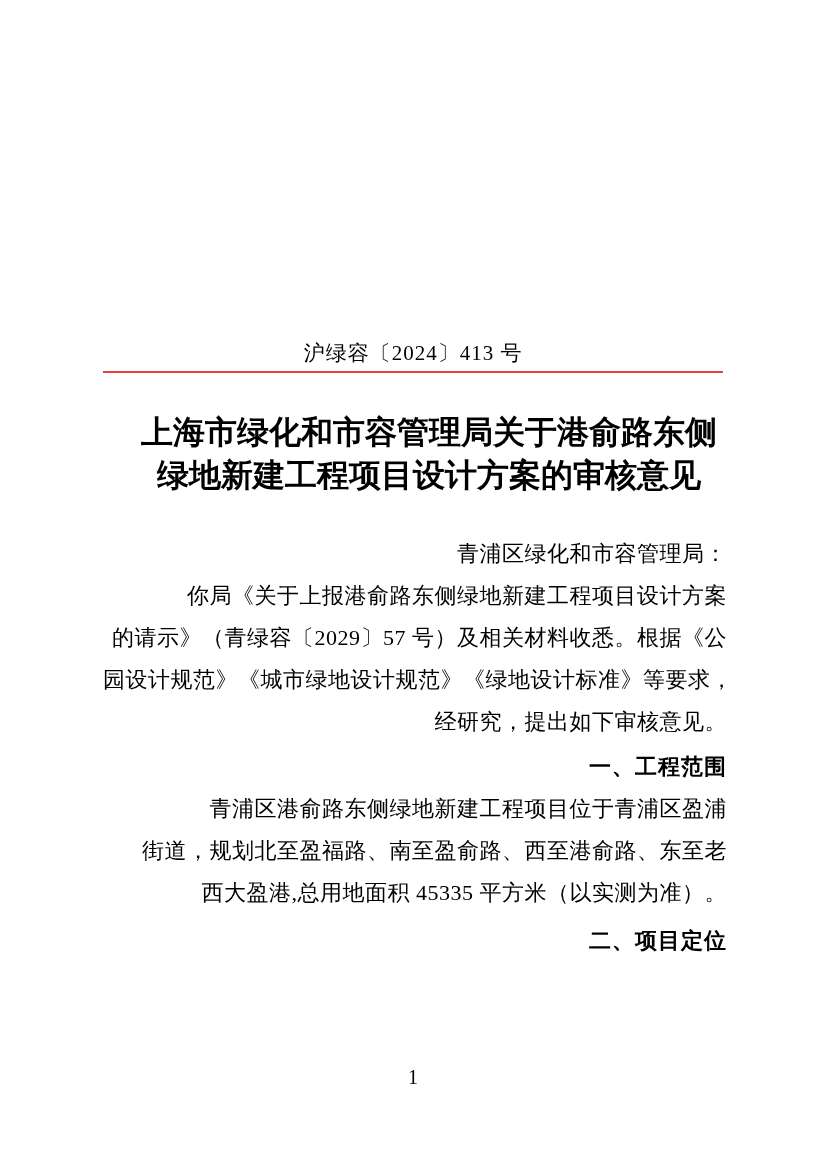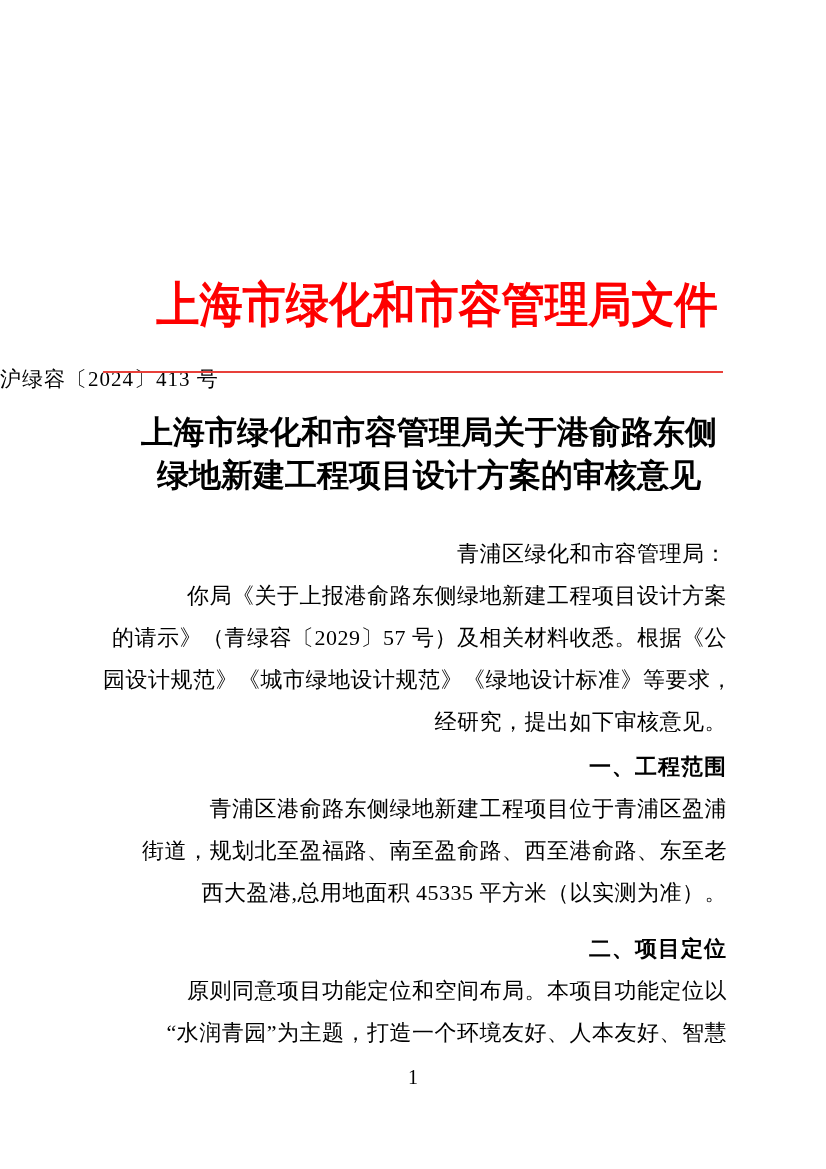--- a/index.html
+++ b/index.html
@@ -33,25 +33,25 @@
   .red-header .stretch {
     display: inline-block;
     transform: scaleX(0.9);
     transform-origin: center;
   }
   .doc-number {
     position: absolute;
     top: 340px;
     left: 0;
     width: 100%;
+    text-align: center;
     font-size: 21px;
     line-height: 1.3;
     letter-spacing: 1px;
     white-space: pre;
-    margin-top: 26px;
   }
   .red-rule {
     position: absolute;
     top: 371px;
     left: 103px;
     width: 620px;
     height: 2px;
     background: var(--rule-red, #e8403a);
   }
   .doc-title {
@@ -86,57 +86,52 @@
   .para {
     text-indent: 2em;
   }
   .section-heading {
     text-indent: 2em;
     font-weight: bold;
     font-family: Liberation Sans, sans-serif;
     letter-spacing: 1px;
   }
   .section-heading.first { margin-top: 3px; }
-  .section-heading.second { margin-top: 14px; }
+  .section-heading.second { margin-top: 6px; }
   .page-number {
     position: absolute;
     top: 1064px;
     left: 0;
     width: 100%;
     text-align: center;
     font-size: 20px;
     line-height: 1.3;
   }
 </style>
 </head>
 <body>
 
 <div class="page">
 
-  <div class="red-header">
-    <span class="stretch">上海市绿化和市容管理局文件</span>
-  </div>
 
   <div class="doc-number">沪绿容〔2024〕413 号</div>
 
   <div class="red-rule"></div>
 
   <div class="doc-title">上海市绿化和市容管理局关于港俞路东侧
 绿地新建工程项目设计方案的审核意见</div>
 
   <div class="body-text">
     <div class="salutation">青浦区绿化和市容管理局：</div>
     <div class="para">你局《关于上报港俞路东侧绿地新建工程项目设计方案
 的请示》（青绿容〔2029〕57 号）及相关材料收悉。根据《公
 园设计规范》《城市绿地设计规范》《绿地设计标准》等要求，
 经研究，提出如下审核意见。</div>
     <div class="section-heading first">一、工程范围</div>
     <div class="para">青浦区港俞路东侧绿地新建工程项目位于青浦区盈浦
 街道，规划北至盈福路、南至盈俞路、西至港俞路、东至老
 西大盈港,总用地面积 45335 平方米（以实测为准）。</div>
     <div class="section-heading second">二、项目定位</div>
-    <div class="para">原则同意项目功能定位和空间布局。本项目功能定位以
-“水润青园”为主题，打造一个环境友好、人本友好、智慧</div>
   </div>
 
   <div class="page-number">1</div>
 
 </div>
 
 </body></html>

